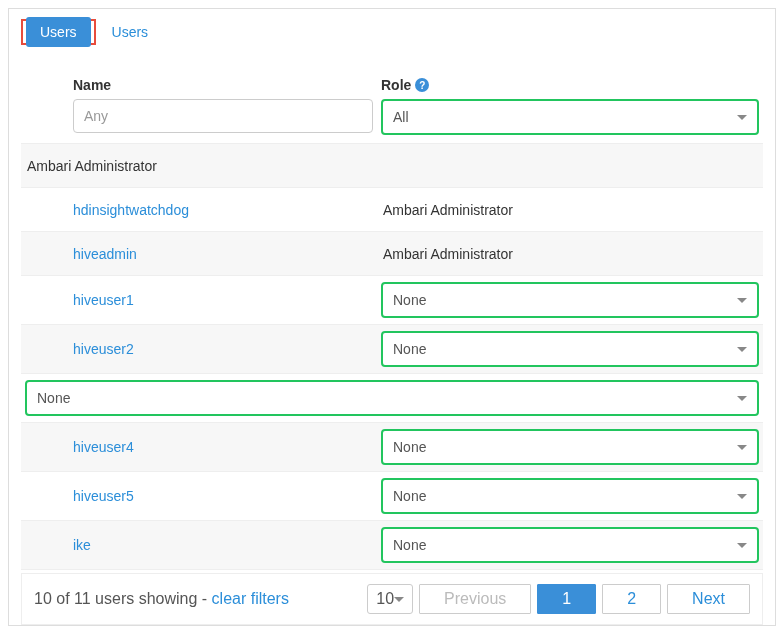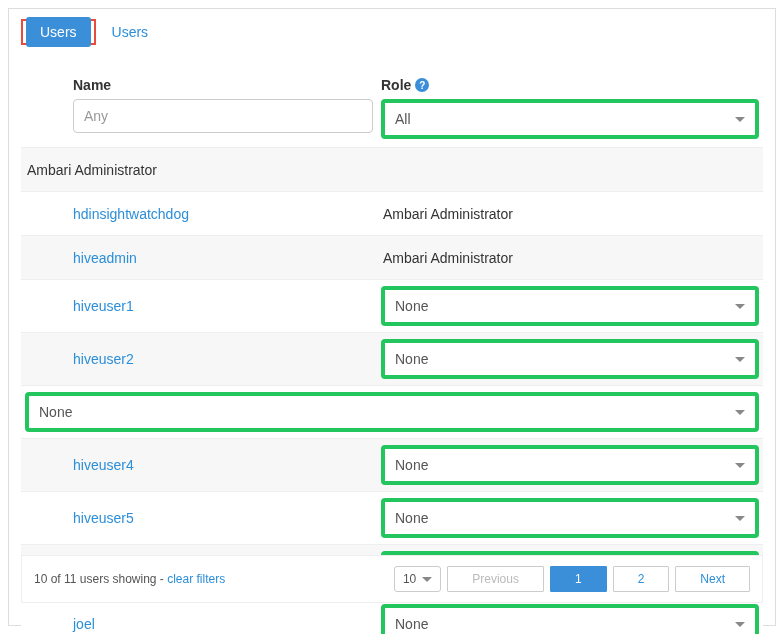--- a/index.html
+++ b/index.html
@@ -118,21 +118,21 @@
     padding: 8px 10px;
     border: 1px solid #ccc;
     border-radius: 4px;
     font-size: 14px;
     color: #555;
   }
   input.text-input::placeholder { color: #999; }
   .select {
     width: 100%;
     padding: 8px 10px;
-    border: 4px solid #22c55e;
+    border: 2px solid #22c55e;
     border-radius: 4px;
     font-size: 14px;
     color: #555;
     background: #fff;
     display: flex;
     justify-content: space-between;
     align-items: center;
     cursor: pointer;
   }
   .chev {
@@ -157,49 +157,48 @@
     cursor: pointer;
     font-size: 14px;
   }
   .role-text {
     color: #333;
     font-size: 14px;
     padding-left: 2px;
   }
   .footer {
     position: absolute;
-    bottom: 22px;
+    bottom: 0;
     left: 12px;
     right: 12px;
     border: 1px solid #eee;
     padding: 10px 12px;
     display: flex;
     justify-content: space-between;
     align-items: center;
-    font-size: 12px;
+    font-size: 16px;
     color: #555;
     background:#fff;
   }
   .footer .status a {
     color: #2b8ed9;
     text-decoration: none;
     cursor: pointer;
   }
   .pager {
     display: flex;
     gap: 6px;
     align-items: center;
   }
   .page-size {
     border: 1px solid #ccc;
     border-radius: 3px;
     padding: 5px 8px;
     display: flex;
     align-items: center;
-    gap: 6px;
     cursor: pointer;
     color:#555;
   }
   .page-btn {
     border: 1px solid #ccc;
     border-radius: 1px;
     padding: 5px 24px;
     color: #2b8ed9;
     cursor: pointer;
     background:#fff;

